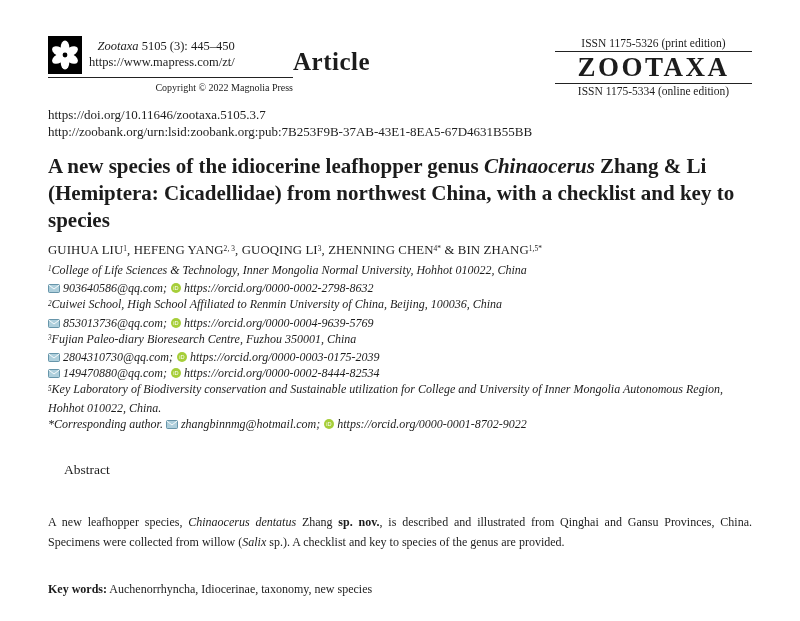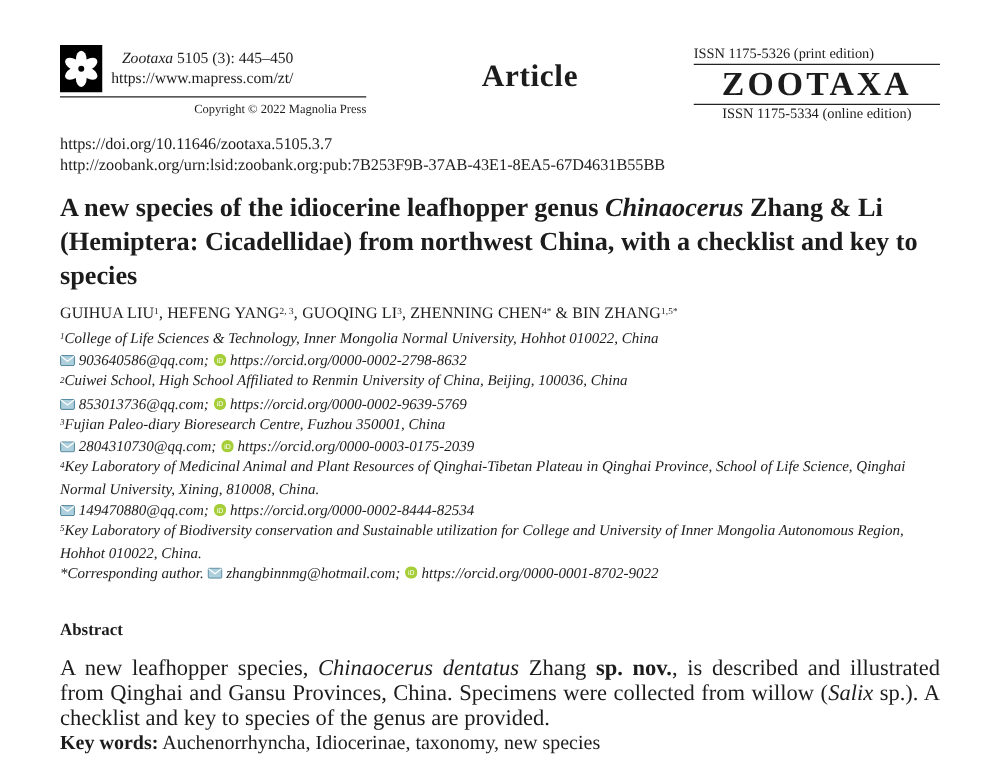--- a/index.html
+++ b/index.html
@@ -11,25 +11,25 @@
   .page { width: 800px; height: 621px; padding: 36px 48px 0 48px; }
 
   
   .header { display: flex; align-items: flex-start; }
   .hdr-left { width: 245px; flex: none; text-align: right; }
   .hdr-left-top { display: flex; align-items: flex-start; }
   .logo-box { width: 34px; height: 38px; flex: none; }
   .hdr-left-text { margin-left: 7px; font-size: 12.5px; line-height: 16px; padding-top: 2px; }
   .hdr-rule { border-top: 1.4px solid #222; margin-top: 3px; }
   .copyright { font-size: 10px; line-height: 16px; margin-top: 2px; }
-  .hdr-center { flex: 1; text-align: center; padding-top: 12px; }
+  .hdr-center { flex: 1; text-align: left; padding-top: 12px; }
   .article-label { font-size: 25px; font-weight: bold; letter-spacing: 0.5px; }
   .hdr-right { width: 197px; flex: none; text-align: center; }
   .issn { font-size: 11.5px; line-height: 15px; white-space: nowrap; }
-  .issn.top { text-align: left; }
+  .issn.top { text-align: center; }
   .issn.bottom { text-align: center; }
   .brand { font-size: 27px; font-weight: bold; letter-spacing: 2.5px; line-height: 30px;
            border-top: 1.6px solid #222; border-bottom: 1.6px solid #222; padding: 0 0 1px 0; }
 
   
   .doi-block { text-align: left; font-size: 13px; line-height: 17px; margin-top: 7px; }
 
   
   .title { margin-top: 13px; font-size: 21px; font-weight: bold; line-height: 27px; }
   .title .it { font-style: italic; }
@@ -38,27 +38,27 @@
   .authors { margin-top: 9px; font-size: 12.8px; letter-spacing: 0.1px; }
   .authors sup { font-size: 58%; position: relative; top: -0.45em; vertical-align: baseline; }
 
   
   .affiliations { margin-top: 4px; font-size: 12px; font-style: italic; line-height: 16.2px; }
   .affiliations sup { font-size: 60%; position: relative; top: -0.4em; vertical-align: baseline; }
   .contact-line svg { vertical-align: -1px; margin-right: 3px; }
   .contact-line .orc { margin-left: 4px; }
 
   
-  .abstract-heading { margin-top: 30px; font-size: 13.5px; font-weight: bold; }
-  .abstract-body { margin-top: 12px; font-size: 18px; line-height: 20px; text-align: justify; }
+  .abstract-heading { margin-top: 30px; font-size: 13.5px; font-weight: normal; margin-left: 16px; }
+  .abstract-body { margin-top: 34px; font-size: 12px; line-height: 20px; text-align: justify; }
   .abstract-body .it { font-style: italic; }
   .abstract-body .b { font-weight: bold; }
 
   
-  .keywords { margin-top: 2px; font-size: 16px; }
+  .keywords { margin-top: 30px; font-size: 12px; }
   .keywords .b { font-weight: bold; }
 </style>
 </head>
 <body>
 
 <div class="page">
 
   <div class="header">
 
     <div class="hdr-left">
@@ -117,32 +117,31 @@
           <text x="5" y="7.2" text-anchor="middle" font-size="5.6" font-family="Liberation Sans, sans-serif" fill="#fff" font-style="normal">iD</text>
         </svg><span>https://orcid.org/0000-0002-2798-8632</span></div>
 
     <div><sup>2</sup><span>Cuiwei School, High School Affiliated to Renmin University of China, Beijing, 100036, China</span></div>
     <div class="contact-line"><svg width="12" height="9" viewBox="0 0 12 9">
           <rect x="0.5" y="0.5" width="11" height="8" rx="1" fill="#aecfdc" stroke="#4a8098" stroke-width="0.8"></rect>
           <path d="M0.8 1 L6 5 L11.2 1" fill="none" stroke="#ffffff" stroke-width="0.9"></path>
         </svg><span>853013736@qq.com</span><span>;</span><svg class="orc" width="10" height="10" viewBox="0 0 10 10">
           <circle cx="5" cy="5" r="5" fill="#A6CE39"></circle>
           <text x="5" y="7.2" text-anchor="middle" font-size="5.6" font-family="Liberation Sans, sans-serif" fill="#fff" font-style="normal">iD</text>
-        </svg><span>https://orcid.org/0000-0002-9639-5769</span></div>
+        </svg><span>https://orcid.org/0000-0004-9639-5769</span></div>
 
     <div><sup>3</sup><span>Fujian Paleo-diary Bioresearch Centre, Fuzhou 350001, China</span></div>
     <div class="contact-line"><svg width="12" height="9" viewBox="0 0 12 9">
           <rect x="0.5" y="0.5" width="11" height="8" rx="1" fill="#aecfdc" stroke="#4a8098" stroke-width="0.8"></rect>
           <path d="M0.8 1 L6 5 L11.2 1" fill="none" stroke="#ffffff" stroke-width="0.9"></path>
         </svg><span>2804310730@qq.com</span><span>;</span><svg class="orc" width="10" height="10" viewBox="0 0 10 10">
           <circle cx="5" cy="5" r="5" fill="#A6CE39"></circle>
           <text x="5" y="7.2" text-anchor="middle" font-size="5.6" font-family="Liberation Sans, sans-serif" fill="#fff" font-style="normal">iD</text>
         </svg><span>https://orcid.org/0000-0003-0175-2039</span></div>
 
-    <div><sup>4</sup><span>Key Laboratory of Medicinal Animal and Plant Resources of Qinghai-Tibetan Plateau in Qinghai Province, School of Life Science, Qinghai Normal University, Xining, 810008, China.</span></div>
     <div class="contact-line"><svg width="12" height="9" viewBox="0 0 12 9">
           <rect x="0.5" y="0.5" width="11" height="8" rx="1" fill="#aecfdc" stroke="#4a8098" stroke-width="0.8"></rect>
           <path d="M0.8 1 L6 5 L11.2 1" fill="none" stroke="#ffffff" stroke-width="0.9"></path>
         </svg><span>149470880@qq.com</span><span>;</span><svg class="orc" width="10" height="10" viewBox="0 0 10 10">
           <circle cx="5" cy="5" r="5" fill="#A6CE39"></circle>
           <text x="5" y="7.2" text-anchor="middle" font-size="5.6" font-family="Liberation Sans, sans-serif" fill="#fff" font-style="normal">iD</text>
         </svg><span>https://orcid.org/0000-0002-8444-82534</span></div>
 
     <div><sup>5</sup><span>Key Laboratory of Biodiversity conservation and Sustainable utilization for College and University of Inner Mongolia Autonomous Region, Hohhot 010022, China.</span></div>
 

